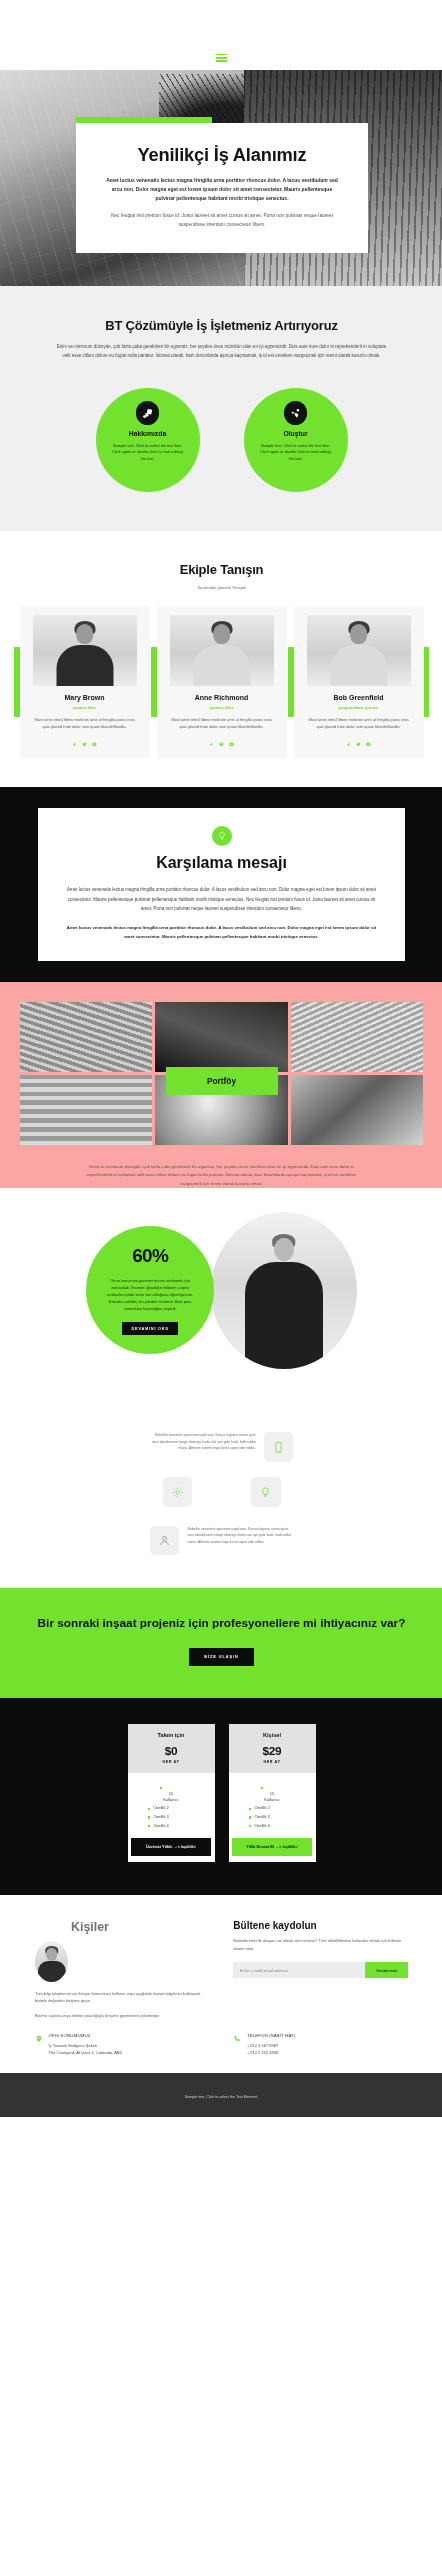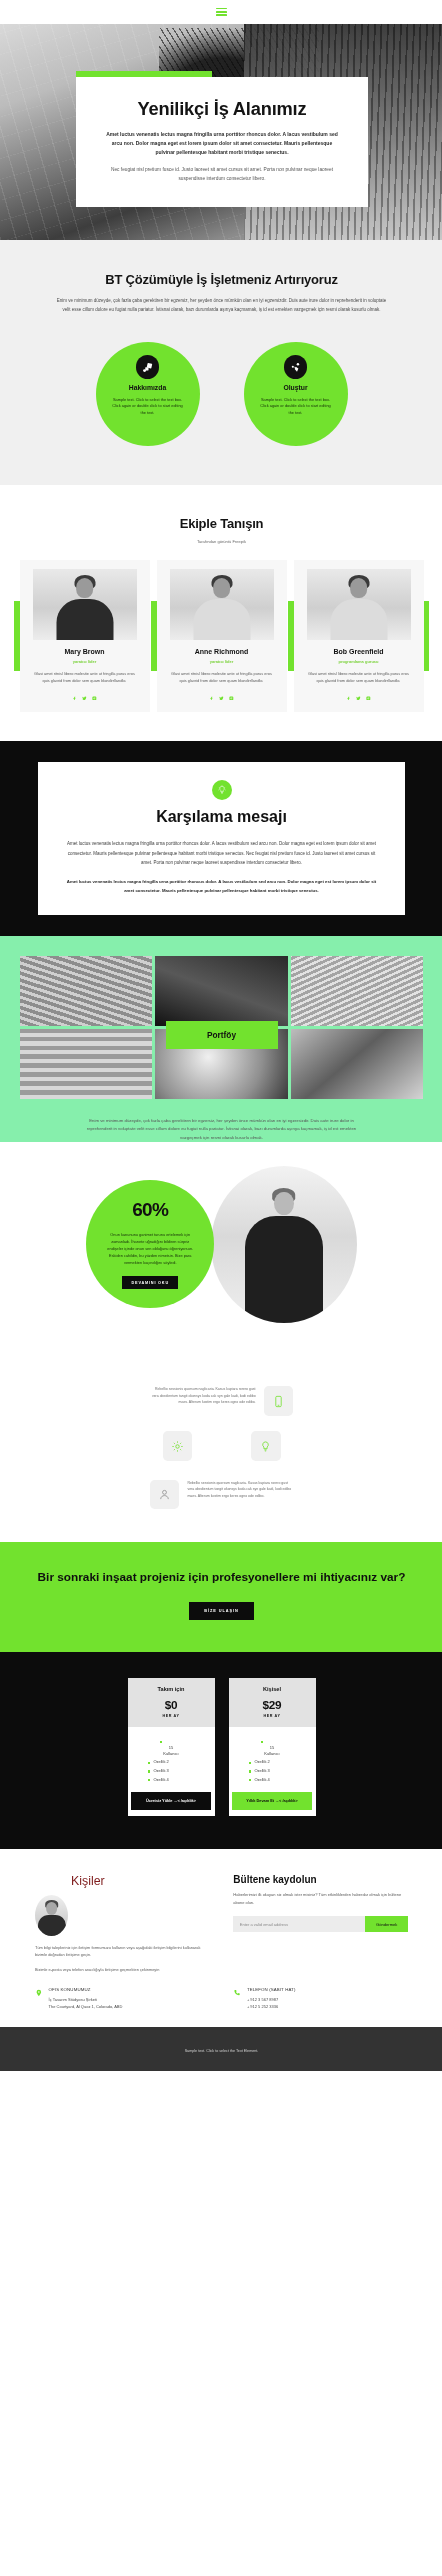--- a/index.html
+++ b/index.html
@@ -2,21 +2,21 @@
 <html style="font-size:9.4px"><head>
 <meta charset="utf-8">
 <style>
   *{box-sizing:border-box;margin:0;padding:0}
   html,body{width:443px;}
   body{
     font-family:"Liberation Sans", sans-serif;
     background:#ffffff;color:#1a1a1a;
     -webkit-font-smoothing:antialiased;
   }
-  .page{width:443px;position:relative;overflow:hidden;}
+  .page{width:443px;position:relative;overflow:hidden;margin-top:46px;}
 
   
   .topbar{height:23.6px;background:#fff;display:flex;align-items:center;justify-content:center;}
   .burger{width:10.6px;display:flex;flex-direction:column;gap:1.8px;cursor:pointer;}
   .burger span{display:block;height:1.5px;background:#72e22e;border-radius:0.6px;}
 
   
   .hero{position:relative;height:216px;background:#1d1d1d;overflow:hidden;}
   .hero-photo{position:absolute;inset:0;
     background:
@@ -75,21 +75,21 @@
   
   .sec-dark{background:#0c0c0c;padding:21px 0;}
   .wcard{background:#fff;margin:0 38px;padding:17.7px 27px 20px;position:relative;}
   .bulb{width:20px;height:20px;border-radius:50%;background:#72e22e;display:flex;align-items:center;justify-content:center;margin:0 auto 8.3px;}
   .bulb svg{width:10px;height:10px;stroke:#fff;fill:none;stroke-width:1.4;}
   .wtitle{font-size:16px;font-weight:700;text-align:center;color:#111;}
   .wp{font-size:4.5px;line-height:2.1;text-align:center;color:#3c3c3c;margin-top:13px;}
   .wp2{font-size:4.3px;line-height:2;text-align:center;color:#1d1d1d;font-weight:700;margin-top:10.6px;}
 
   
-  .sec-port{background:#86efac;padding:20px 0 0;}
+  .sec-port{background:#fca5a5;padding:20px 0 0;}
   .pgrid{display:grid;grid-template-columns:repeat(3,1fr);gap:3px;padding:0 20px;position:relative;}
   .pim{height:70px;filter:grayscale(1);}
   .pim.a{background:repeating-linear-gradient(18deg,#cfcfcf 0 3px,#8d8d8d 3px 6.5px),#bbb;}
   .pim.b{background:linear-gradient(200deg,#2a2a2a 0%,#585858 50%,#111 100%);}
   .pim.c{background:repeating-linear-gradient(-24deg,#e2e2e2 0 2.4px,#a4a4a4 2.4px 5.3px);}
   .pim.d{background:repeating-linear-gradient(0deg,#d8d8d8 0 4.1px,#9b9b9b 4.1px 8.9px),#c0c0c0;}
   .pim.e{background:radial-gradient(circle at 40% 40%,#f0f0f0 0%,#8f8f8f 60%,#3a3a3a 100%);}
   .pim.f{background:linear-gradient(140deg,#bdbdbd 0%,#5e5e5e 45%,#d5d5d5 100%);}
   .pbadge{position:absolute;left:50%;top:65px;transform:translateX(-50%);background:#72e22e;
           width:112px;height:28px;display:flex;align-items:center;justify-content:center;}
@@ -143,21 +143,21 @@
   .pli.stack i{margin-left:-20px;}
   .pbtn{display:block;width:calc(100% - 0px);margin:0;padding:6.5px 0;text-align:center;font-size:3.9px;font-weight:700;border:none;cursor:pointer;}
   .pbtn.dark{background:#0c0c0c;color:#fff;}
   .pbtn.green{background:#72e22e;color:#0c0c0c;}
   .pfoot{padding:0 3.5px 5.9px;}
 
   
   .sec-cont{background:#fff;padding:25px 0 17.7px;}
   .cwrap{display:flex;gap:23.6px;padding:0 35px;}
   .ccol{flex:1;}
-  .ctitle{font-size:12.4px;font-weight:400;color:#7f1d1d;padding-left:36px;}
+  .ctitle{font-size:12.4px;font-weight:700;color:#737373;padding-left:36px;}
   .cphoto{width:33px;height:41px;border-radius:50%;overflow:hidden;position:relative;margin-top:7px;
           filter:grayscale(1);background:linear-gradient(180deg,#efefef 0%,#d2d2d2 60%,#e8e8e8 100%);}
   .cp-head{position:absolute;left:50%;top:7px;transform:translateX(-50%);width:11.8px;height:13.6px;border-radius:50%;background:#a8a8a8;}
   .cp-hair{position:absolute;left:50%;top:5.3px;transform:translateX(-50%);width:13.6px;height:7.7px;border-radius:50% 50% 24% 24%;background:#4a4a4a;}
   .cp-body{position:absolute;left:50%;top:20px;transform:translateX(-50%);width:28px;height:26px;border-radius:10.6px 10.6px 0 0;background:#2b2b2b;}
   .cp{font-size:3.9px;line-height:1.95;color:#5a5a5a;margin-top:8.3px;}
   .cp.sp{margin-top:6.5px;}
   .ntitle{font-size:10px;font-weight:700;color:#111;}
   .np{font-size:4px;line-height:1.9;color:#5a5a5a;margin-top:6.5px;}
   .nform{display:flex;margin-top:9.4px;}

